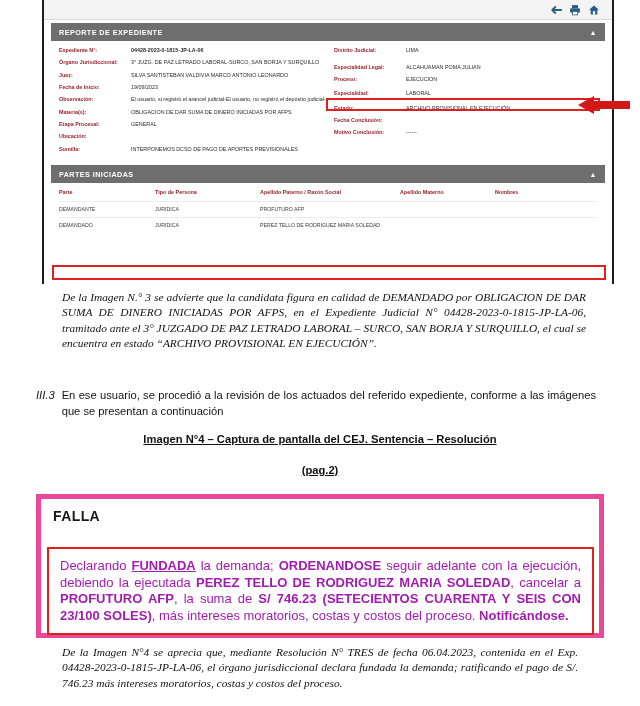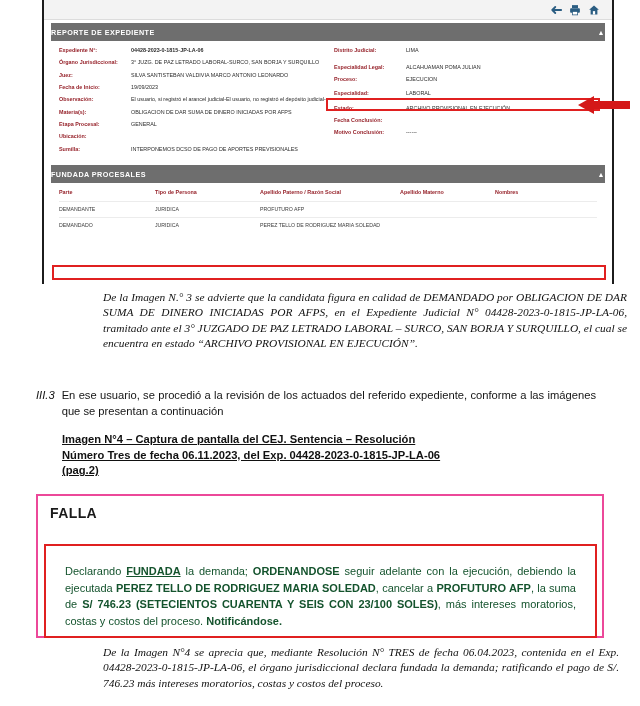--- a/index.html
+++ b/index.html
@@ -7,21 +7,21 @@
 
   
   .shot{position:absolute;left:42px;top:0;width:572px;height:284px;background:#ffffff;
         border-left:2px solid #1c1c1c;border-right:2px solid #1c1c1c;box-sizing:border-box;}
   .shot-toolbar{height:19px;background:#f3f3f3;border-bottom:1px solid #dcdcdc;
         display:flex;align-items:center;justify-content:flex-end;padding-right:12px;gap:7px;}
   .tb-ico{width:12px;height:12px;display:block;}
 
   .panel{margin:3px 7px 0 7px;}
   .panel-head{background:#6e6e6e;color:#ffffff;height:18px;display:flex;align-items:center;
-        justify-content:space-between;padding:0 0;font-size:7.2px;letter-spacing:.45px;font-weight:bold;}
+        justify-content:space-between;padding:0 8px;font-size:7.2px;letter-spacing:.45px;font-weight:bold;}
   .panel-head .caret{font-size:7px;}
 
   .fields{display:flex;padding:6px 0 2px 0;}
   .col{width:50%;box-sizing:border-box;}
   .col.left{padding-left:8px;}
   .col.right{padding-left:6px;position:relative;}
   .frow{display:flex;align-items:flex-start;margin-bottom:4px;min-height:8px;}
   .flabel{width:72px;flex:0 0 72px;color:#96222a;font-weight:bold;font-size:5.4px;line-height:7px;}
   .fval{font-size:5.4px;line-height:7px;color:#2b2b2b;}
   .frow.tall{margin-bottom:5px;}
@@ -38,40 +38,40 @@
   .ptrow{display:flex;font-size:5.2px;color:#3a3a3a;line-height:7px;padding:4px 0;border-top:1px solid #ececec;}
   .c1{width:96px;flex:0 0 96px;}
   .c2{width:105px;flex:0 0 105px;}
   .c3{width:140px;flex:0 0 140px;}
   .c4{width:95px;flex:0 0 95px;}
   .c5{flex:1;}
   .row-hl{position:absolute;left:52px;top:265px;width:554px;height:15px;border:2px solid #e02020;box-sizing:border-box;}
 
   
   .para-serif{position:absolute;font-family:"Liberation Serif",serif;font-style:italic;
-        font-size:11.4px;line-height:15.4px;text-align:justify;color:#111;margin-left:41px;}
+        font-size:11.4px;line-height:15.4px;text-align:justify;color:#111;}
   #p1{left:62px;top:290px;width:524px;}
   #p4{left:62px;top:645px;width:516px;}
 
   .para-sans{position:absolute;font-size:11.2px;line-height:15.6px;text-align:justify;color:#141414;}
   #p2{left:36px;top:388px;width:560px;display:flex;gap:7px;}
   #p2 .num{flex:0 0 auto;font-style:italic;}
   #p2 .txt{flex:1;}
 
-  .caption{position:absolute;left:62px;top:432px;width:516px;
+  .caption{position:absolute;left:62px;top:432px;width:516px;text-align:center;
         font-size:11.2px;font-weight:bold;line-height:15.5px;color:#111;}
   .caption span{text-decoration:underline;}
 
   
   .falla{position:absolute;left:36px;top:494px;width:568px;height:144px;box-sizing:border-box;
-        border:2px solid #ec4899;background:#fff;}
+        border:5px solid #ec4899;background:#fff;}
   .falla-title{font-size:14px;font-weight:bold;padding:9px 0 0 12px;letter-spacing:.4px;}
   .falla-inner{position:absolute;left:6px;top:48px;right:5px;bottom:-2px;border:2px solid #e02020;
         box-sizing:border-box;padding:5px 7px 0 7px;}
-  .falla-inner p{margin:12px;font-size:11px;line-height:16.6px;text-align:justify;color:#14532d;}
+  .falla-inner p{margin:4px;font-size:13px;line-height:16.6px;text-align:justify;color:#a21caf;}
   .falla-inner b{font-weight:bold;}
   .falla-inner u{text-decoration:underline;font-weight:bold;}
 </style>
 </head>
 <body>
 
 <div class="shot">
 
   <div class="shot-toolbar">
     <svg class="tb-ico" viewBox="0 0 16 16">
@@ -167,21 +167,21 @@
         <div class="hl-box"></div>
         <svg class="arrow" viewBox="0 0 56 20">
           <path d="M2 10L18 1v5h36v8H18v5z" fill="#d41818"></path>
         </svg>
       </div>
     </div>
   </div>
 
   <div class="panel" style="margin-top:5px">
     <div class="panel-head">
-      <span>FUNDADA PROCESALES</span>
+      <span>PARTES INICIADAS</span>
       <span class="caret">▲</span>
     </div>
 
     <div class="ptable">
       <div class="pthead">
         <span class="c1">Parte</span>
         <span class="c2">Tipo de Persona</span>
         <span class="c3">Apellido Paterno / Razón Social</span>
         <span class="c4">Apellido Materno</span>
         <span class="c5">Nombres</span>
@@ -208,21 +208,21 @@
 
 <div class="para-serif" id="p1">De la Imagen N.° 3 se advierte que la candidata figura en calidad de DEMANDADO por OBLIGACION DE DAR SUMA DE DINERO INICIADAS POR AFPS, en el Expediente Judicial N° 04428-2023-0-1815-JP-LA-06, tramitado ante el 3° JUZGADO DE PAZ LETRADO LABORAL – SURCO, SAN BORJA Y SURQUILLO, el cual se encuentra en estado “ARCHIVO PROVISIONAL EN EJECUCIÓN”.</div>
 
 <div class="para-sans" id="p2">
   <span class="num">III.3</span>
   <span class="txt">En ese usuario, se procedió a la revisión de los actuados del referido expediente, conforme a las imágenes que se presentan a continuación</span>
 </div>
 
 <div class="caption">
   <span>Imagen N°4 – Captura de pantalla del CEJ. Sentencia – Resolución</span><br>
-  <span>Número Tres de fecha 06.11.2023, del Exp. 04428-2023-0-1815-JP-LA-06</span><br>
+  <br>
   <span>(pag.2)</span>
 </div>
 
 <div class="falla">
   <div class="falla-title">FALLA</div>
   <div class="falla-inner">
     <p><span>Declarando </span><u>FUNDADA</u><span> la demanda; </span><b>ORDENANDOSE</b><span> seguir adelante con la ejecución, debiendo la ejecutada </span><b>PEREZ TELLO DE RODRIGUEZ MARIA SOLEDAD</b><span>, cancelar a </span><b>PROFUTURO AFP</b><span>, la suma de </span><b>S/ 746.23 (SETECIENTOS CUARENTA Y SEIS CON 23/100 SOLES)</b><span>, más intereses moratorios, costas y costos del proceso. </span><b>Notificándose.</b></p>
   </div>
 </div>
 

